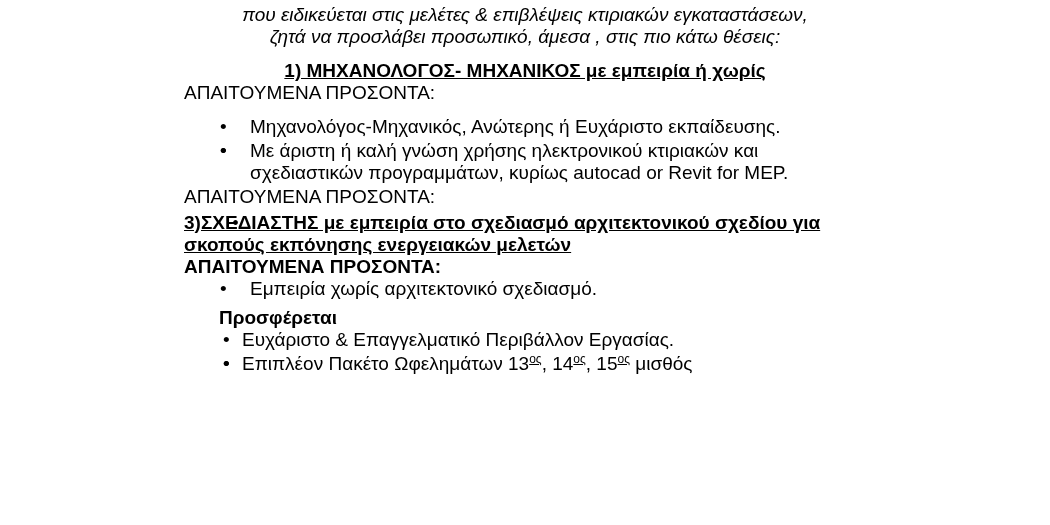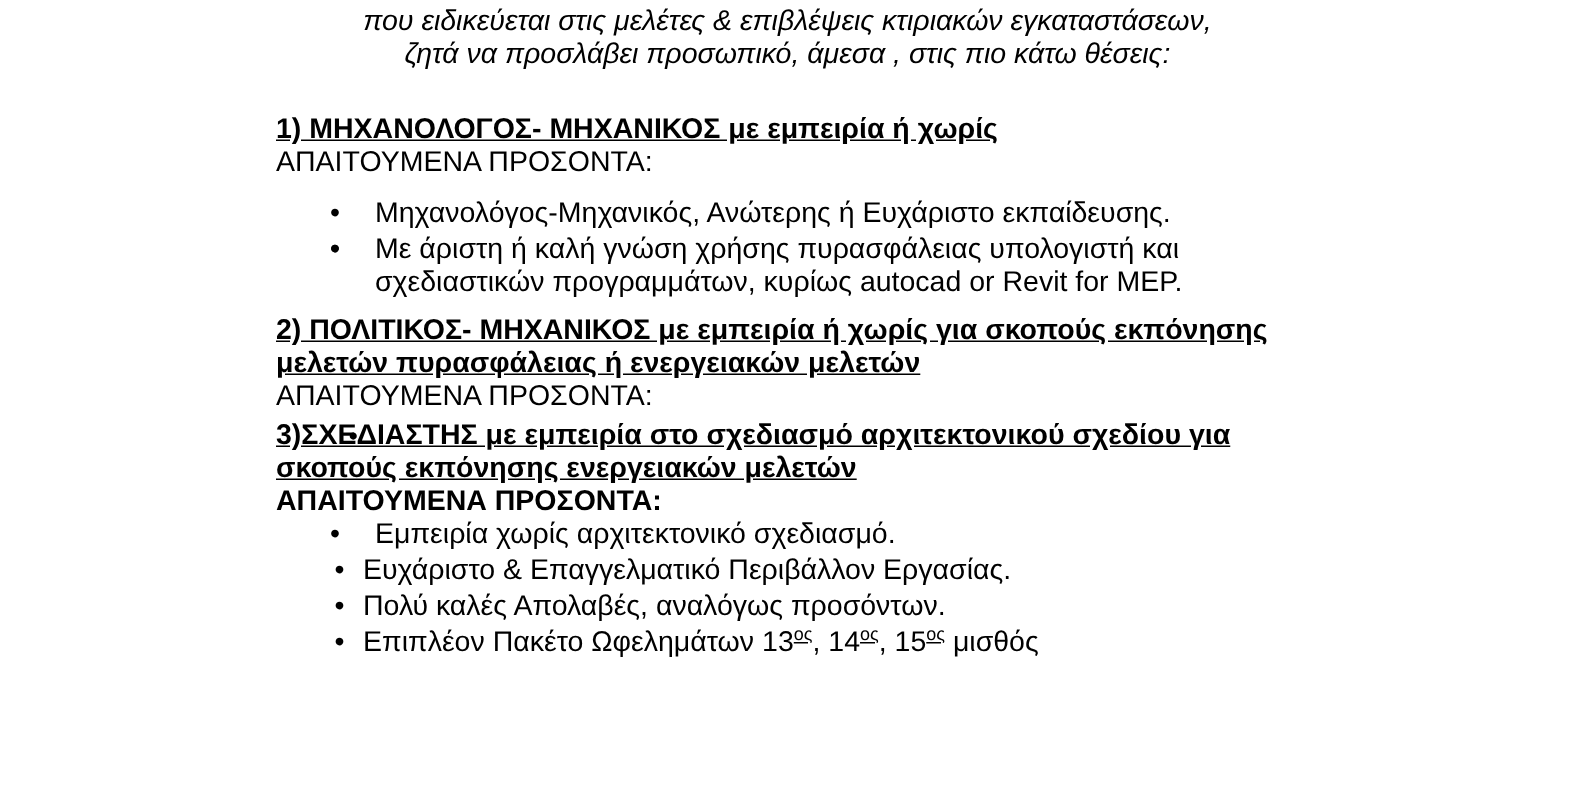--- a/index.html
+++ b/index.html
@@ -51,21 +51,21 @@
   ul.std li { padding-left: 66px; }
   ul.std li .dot { position: absolute; left: 36px; top: 0; }
   
   ul.serif { font-family: "Liberation Serif", serif; font-size: 20px; }
   ul.serif li { padding-left: 64px; }
   ul.serif li .dot { position: absolute; left: 48px; top: 0; }
   
   ul.offer li { padding-left: 58px; }
   ul.offer li .dot { position: absolute; left: 39px; top: 0; }
 
-  .s1-heading { margin-top: 28px; }
+  .s1-heading { margin-top: 12px; text-align: center; }
   .s1-list { margin-top: 12px !important; }
   .s2-heading { margin-top: 10px; }
   .s2-list { margin-top: 4px !important; }
   .s3-heading { margin-top: 0; }
   .s3-list { margin-top: 0 !important; }
   .offer-heading {
     font-weight: bold;
     margin-top: 7px;
     margin-left: 35px;
   }
@@ -91,55 +91,54 @@
     <ul class="blist std s1-list">
       <li>
         <span class="dot">•</span>
         <span>Μηχανολόγος-Μηχανικός, Ανώτερης ή Ευχάριστο εκπαίδευσης.</span>
       </li>
       <li>
         <span class="dot">•</span>
       </li>
       <li>
         <span class="dot">•</span>
-        <span>Με άριστη ή καλή γνώση χρήσης πυρασφάλειας υπολογιστή και σχεδιαστικών προγραμμάτων, κυρίως autocad or Revit for MEP.</span>
+        <span>Με άριστη ή καλή γνώση χρήσης ηλεκτρονικού κτιριακών και σχεδιαστικών προγραμμάτων, κυρίως autocad or Revit for MEP.</span>
       </li>
     </ul>
   </div>
 
   <div>
-    <div class="heading s2-heading">2) ΠΟΛΙΤΙΚΟΣ- ΜΗΧΑΝΙΚΟΣ με εμπειρία ή χωρίς για σκοπούς εκπόνησης μελετών πυρασφάλειας ή ενεργειακών μελετών</div>
     <div class="sub">ΑΠΑΙΤΟΥΜΕΝΑ ΠΡΟΣΟΝΤΑ:</div>
     <ul class="blist serif s2-list">
       <li>
         <span class="dot">•</span>
       </li>
     </ul>
   </div>
 
   <div>
     <div class="heading s3-heading">3)ΣΧΕΔΙΑΣΤΗΣ με εμπειρία στο σχεδιασμό αρχιτεκτονικού σχεδίου για σκοπούς εκπόνησης ενεργειακών μελετών</div>
     <div class="sub bold">ΑΠΑΙΤΟΥΜΕΝΑ ΠΡΟΣΟΝΤΑ:</div>
     <ul class="blist std s3-list">
       <li>
         <span class="dot">•</span>
         <span>Εμπειρία χωρίς αρχιτεκτονικό σχεδιασμό.</span>
       </li>
     </ul>
   </div>
 
   <div>
+    <div class="offer-heading">Προσφέρεται</div>
     <ul class="blist offer">
       <li>
         <span class="dot">•</span>
         <span>Ευχάριστο &amp; Επαγγελματικό Περιβάλλον Εργασίας.</span>
       </li>
       <li>
         <span class="dot">•</span>
-        <span>Πολύ καλές Απολαβές, αναλόγως προσόντων.</span>
       </li>
       <li>
         <span class="dot">•</span>
         <span>Επιπλέον Πακέτο Ωφελημάτων 13</span><sup>ος</sup><span>, 14</span><sup>ος</sup><span>, 15</span><sup>ος</sup><span> μισθός</span>
       </li>
     </ul>
   </div>
 
 </div>
 

